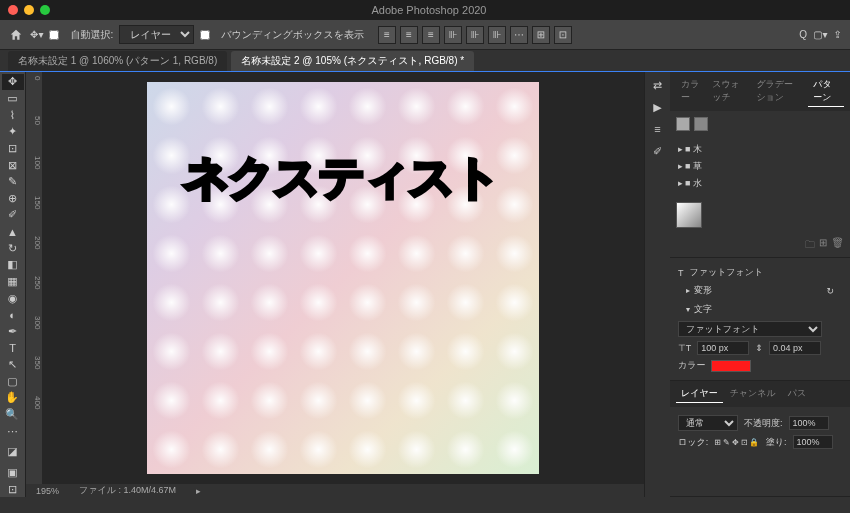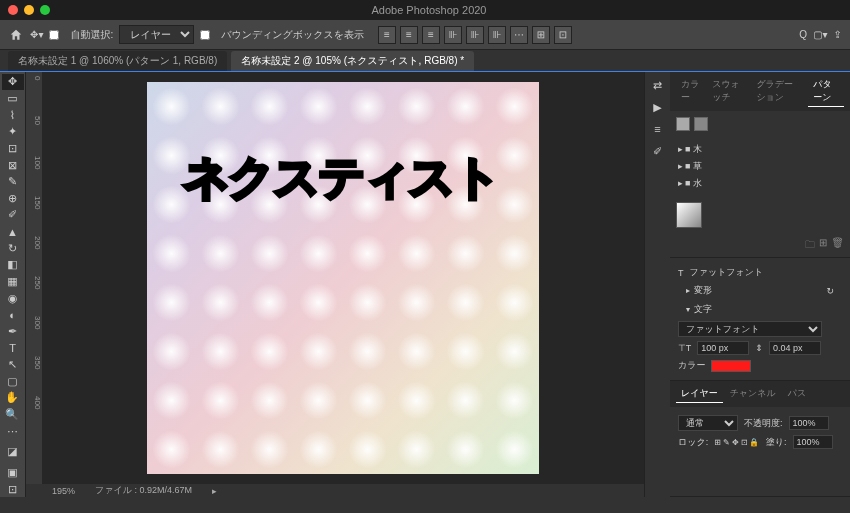--- a/index.html
+++ b/index.html
@@ -29,21 +29,21 @@
 .ruler-h span{flex:0 0 40px}
 .canvas-inner { flex:1; display:flex; }
 .ruler-v { width:16px; background:#3a3a3a; display:flex; flex-direction:column; font-size:8px; color:#999; padding-top:4px; }
 .ruler-v span{flex:0 0 40px; writing-mode:vertical-rl}
 .artboard-area { flex:1; display:flex; align-items:flex-start; justify-content:center; padding:10px 40px; position:relative; }
 .artboard { width:392px; height:392px; background:#fff; position:relative; overflow:hidden; }
 .checker{position:absolute;inset:0;display:grid;grid-template-columns:repeat(8,1fr);grid-template-rows:repeat(8,1fr)}
 .cell{background:radial-gradient(circle,rgba(255,255,255,0.95) 0%,rgba(255,255,255,0) 55%)}
 .rainbow{position:absolute;inset:0;background:linear-gradient(135deg,#b8c8e0 0%,#d0b8d8 25%,#e8b8c0 50%,#e8d8b8 75%,#c8e8c0 100%);opacity:0.7}
 .text-layer{position:absolute;top:65px;left:16px;right:20px;font-size:46px;font-weight:900;color:#ff1a1a;-webkit-text-stroke:4px #000;letter-spacing:-2px;font-family:"Hiragino Sans",sans-serif;text-align:center;white-space:nowrap}
-.status { height:16px; background:#323232; display:flex; align-items:center; padding:0 26px; gap:20px; font-size:9px; color:#aaa; }
+.status { height:16px; background:#323232; display:flex; align-items:center; padding:0 10px; gap:20px; font-size:9px; color:#aaa; }
 .right-stack { width:26px; background:#323232; border-left:1px solid #222; display:flex; flex-direction:column; align-items:center; gap:4px; padding-top:4px; }
 .right-stack span{width:18px;height:18px;display:flex;align-items:center;justify-content:center;font-size:11px;color:#ccc}
 .panels { width:180px; background:#323232; display:flex; flex-direction:column; }
 .panel{border-bottom:1px solid #222}
 .panel-tabs{display:flex;gap:2px;padding:4px 6px;font-size:9px;background:#2a2a2a}
 .panel-tabs span{padding:2px 5px;color:#888}
 .panel-tabs span.on{color:#fff;border-bottom:1px solid #fff}
 .swatch-row{display:flex;gap:4px;padding:6px}
 .sw{width:14px;height:14px;border:1px solid #666}
 .folder-list{padding:4px 8px;font-size:9px;color:#ccc}
@@ -235,21 +235,21 @@
               <div class="cell"></div>
               <div class="cell"></div>
               <div class="cell"></div>
             </div>
           <div class="text-layer">ネクスティスト</div>
         </div>
       </div>
     </div>
     <div class="status">
       <span>195%</span>
-      <span>ファイル : 0.92M/4.67M</span>
+      <span>ファイル : 1.40M/4.67M</span>
       <span>▸</span>
     </div>
   </div>
 
   <div class="right-stack">
     <span>⇄</span>
     <span>▶</span>
     <span>≡</span>
     <span>✐</span>
   </div>

